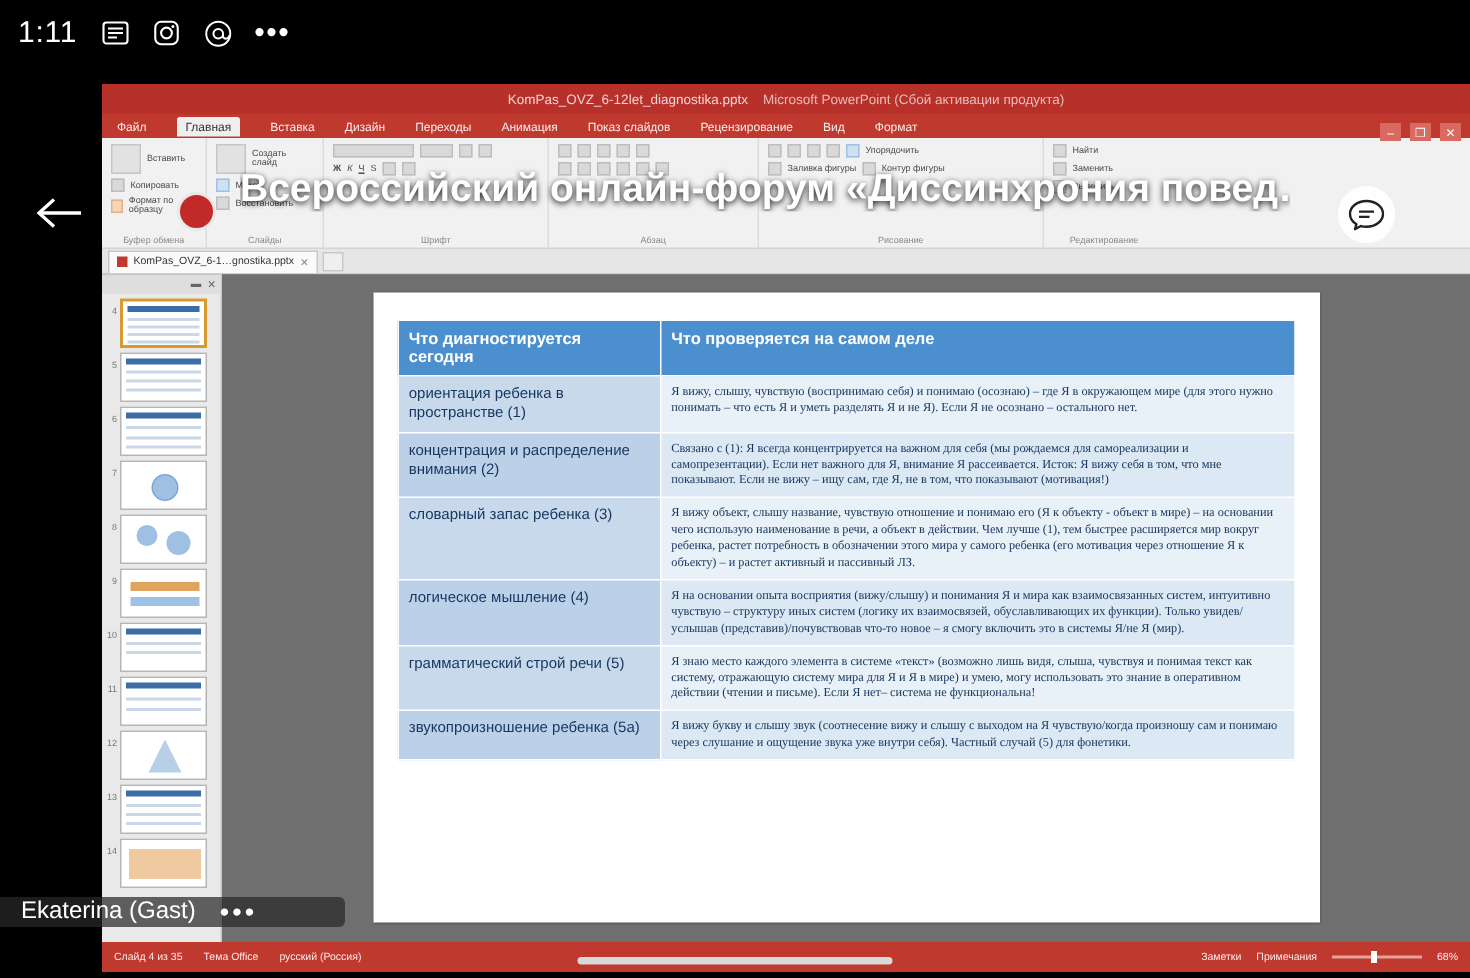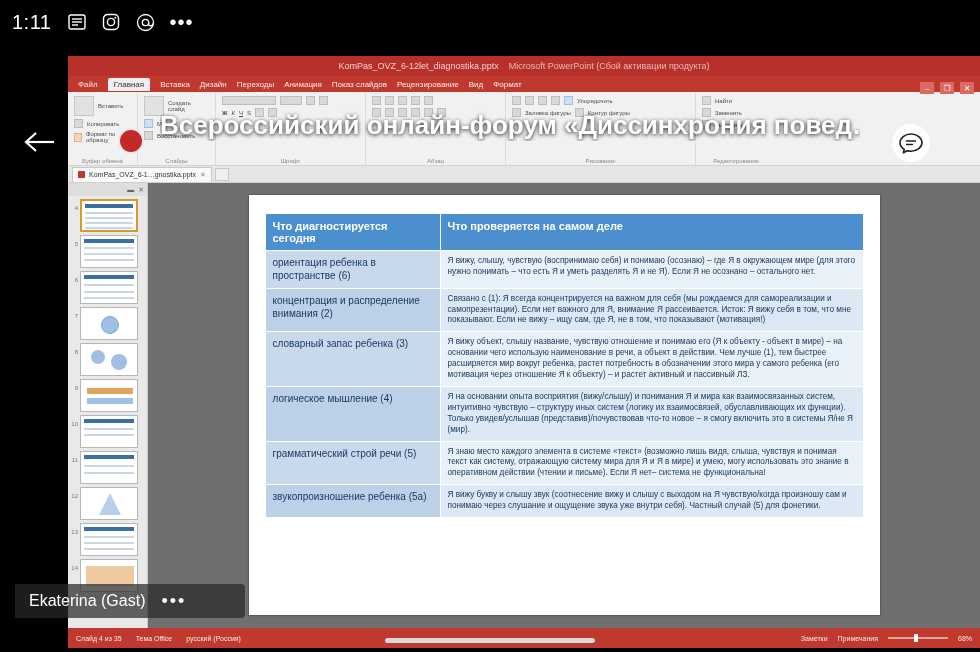--- a/index.html
+++ b/index.html
@@ -71,21 +71,21 @@
     gap: 10px;
   }
   .ppt-titlebar .t2 { color: #e8bcba; }
 
   
   .ppt-tabs {
     position: absolute; left: 0; top: 20px;
     width: 912px; height: 16px;
     background: #c0392f;
     display: flex; align-items: center;
-    padding-left: 10px; gap: 10px;
+    padding-left: 10px; gap: 20px;
   }
   .ppt-tabs .tab {
     color: #fdeceb; font-size: 8px; white-space: nowrap;
   }
   .ppt-tabs .tab.active {
     background: #efefef; color: #333;
     padding: 2px 6px; border-radius: 2px 2px 0 0;
   }
 
   
@@ -210,21 +210,21 @@
     vertical-align: top;
     padding: 5px 7px;
     border: 1px solid #ffffff;
     color: #16355c;
   }
   table.slidetable td.left {
     background: #c8d9ec;
     font-size: 10px;
     color: #15365e;
   }
-  table.slidetable td.right { background: #e8f0f8; }
+  table.slidetable td.right { background: #e8f0f8; font-family: Liberation Serif, serif; }
   tr.alt td.left { background: #bcd1e8; }
   tr.alt td.right { background: #dce8f4; }
   .b { font-weight: bold; }
 
   
   .ppt-status {
     position: absolute; left: 0; top: 572px;
     width: 912px; height: 20px;
     background: #c0392f;
     color: #fde9e8;
@@ -297,22 +297,22 @@
     position: absolute;
     right: 50px; top: 80px;
     width: 38px; height: 38px;
     border-radius: 50%;
     background: rgba(255,255,255,0.92);
     display: flex; align-items: center; justify-content: center;
     z-index: 32;
   }
   .name-chip {
     position: absolute;
-    left: 15px; bottom: 34px;
-    height: 34px;
+    left: 0; bottom: 34px;
+    height: 20px;
     min-width: 230px;
     background: rgba(40,40,40,0.72);
     border-radius: 0 4px 4px 0;
     display: flex; align-items: center;
     padding: 0 14px 0 14px;
     gap: 16px;
     z-index: 35;
   }
   .name-chip .nm { color: #fff; font-size: 16px; }
   .name-chip .dots3 { color: #fff; font-size: 18px; letter-spacing: 2px; }
@@ -602,21 +602,21 @@
           <div class="slide">
             <table class="slidetable">
               <thead>
                 <tr>
                   <th class="c1">Что диагностируется сегодня</th>
                   <th>Что проверяется на самом деле</th>
                 </tr>
               </thead>
               <tbody>
                 <tr>
-                  <td class="left">ориентация ребенка в пространстве (6)</td>
+                  <td class="left">ориентация ребенка в пространстве (1)</td>
                   <td class="right">Я вижу, слышу, чувствую (воспринимаю себя) и понимаю (осознаю) – где Я в окружающем мире (для этого нужно понимать – что есть Я и уметь разделять Я и не Я). Если Я не осознано – остального нет.</td>
                 </tr>
                 <tr class="alt">
                   <td class="left">концентрация и распределение внимания (2)</td>
                   <td class="right">Связано с (1): Я всегда концентрируется на важном для себя (мы рождаемся для самореализации и самопрезентации). Если нет важного для Я, внимание Я рассеивается. Исток: Я вижу себя в том, что мне показывают. Если не вижу – ищу сам, где Я, не в том, что показывают (мотивация!)</td>
                 </tr>
                 <tr>
                   <td class="left">словарный запас ребенка (3)</td>
                   <td class="right">Я вижу объект, слышу название, чувствую отношение и понимаю его (Я к объекту - объект в мире) – на основании чего использую наименование в речи, а объект в действии. Чем лучше (1), тем быстрее расширяется мир вокруг ребенка, растет потребность в обозначении этого мира у самого ребенка (его мотивация через отношение Я к объекту) – и растет активный и пассивный ЛЗ.</td>
                 </tr>

